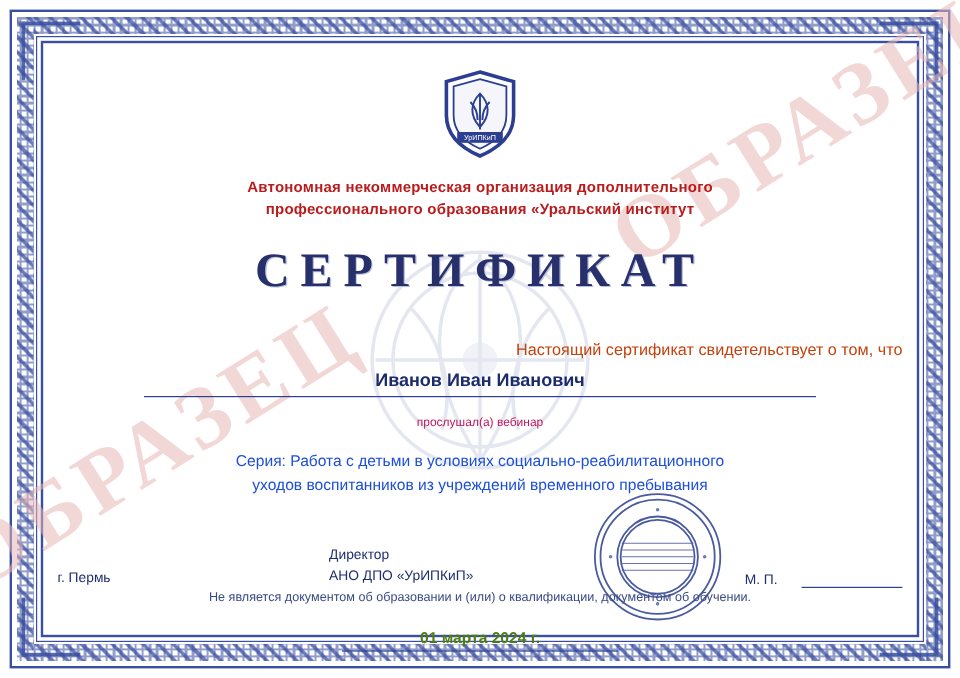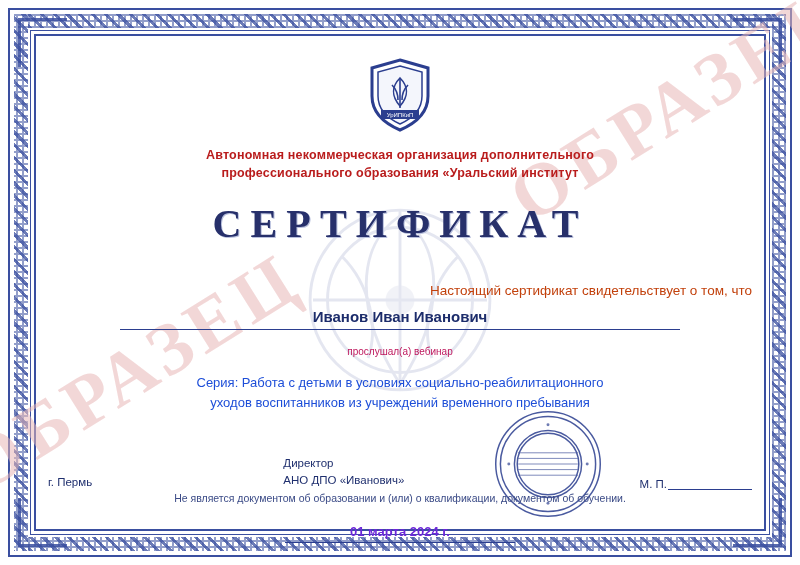--- a/index.html
+++ b/index.html
@@ -195,21 +195,21 @@
   .director {
     text-align: left;
     font-size: 11.5px;
     line-height: 1.5;
     transform: translateX(-22px);
   }
   .mp {
     font-size: 11.5px;
     display: flex;
     align-items: flex-end;
-    gap: 1px;
+    gap: 20px;
   }
   .mp-line {
     display: inline-block;
     width: 84px;
     border-bottom: 1px solid #2b3e8f;
     height: 10px;
   }
   .disclaimer {
     position: absolute;
     left: 0; right: 0; top: 492px;
@@ -221,21 +221,21 @@
     position: absolute;
     left: 50%;
     transform: translateX(-50%);
     top: 524px;
     width: 230px;
     text-align: center;
   }
   .date {
     font-size: 13px;
     font-weight: bold;
-    color: #6d28d9;
+    color: #4d7c0f;
     padding-bottom: 3px;
   }
   .date-rule {
     height: 1px;
     background: #2b3e8f;
   }
 </style>
 </head>
 <body>
 
@@ -322,21 +322,21 @@
       <circle cx="60" cy="102" r="1.6"></circle>
       <circle cx="18" cy="60" r="1.6"></circle>
       <circle cx="102" cy="60" r="1.6"></circle>
     </g>
   </svg>
 
   <div class="footer-row">
     <div class="city">г. Пермь</div>
     <div class="director">
       <div>Директор</div>
-      <div>АНО ДПО «Иванович»</div>
+      <div>АНО ДПО «УрИПКиП»</div>
     </div>
     <div class="mp">
       <span>М. П.</span>
       <span class="mp-line"></span>
     </div>
   </div>
 
   <div class="disclaimer">Не является документом об образовании и (или) о квалификации, документом об обучении.</div>
 
   <div class="date-wrap">

